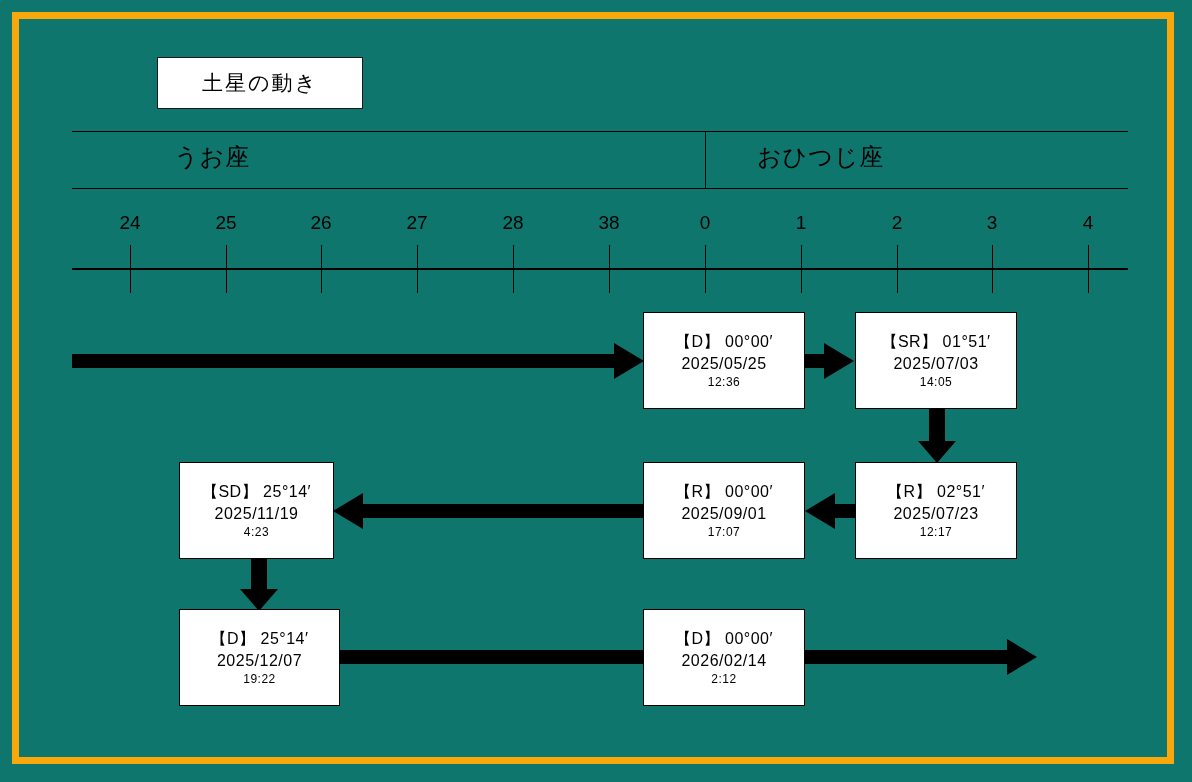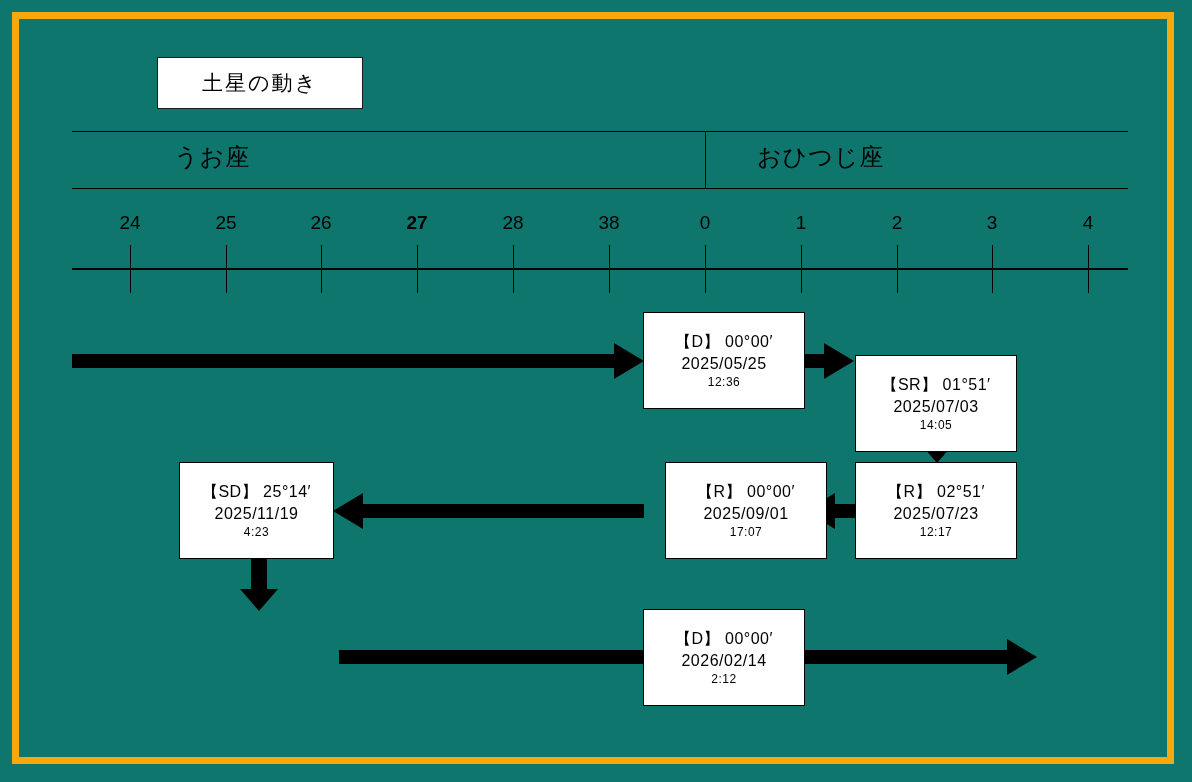--- a/index.html
+++ b/index.html
@@ -205,21 +205,21 @@
   <div class="tick" style="left:609px;"></div>
   <div class="tick" style="left:705px;"></div>
   <div class="tick" style="left:801px;"></div>
   <div class="tick" style="left:897px;"></div>
   <div class="tick" style="left:992px;"></div>
   <div class="tick" style="left:1088px;"></div>
 
   <div class="tick-label" style="left:130px;">24</div>
   <div class="tick-label" style="left:226px;">25</div>
   <div class="tick-label" style="left:321px;">26</div>
-  <div class="tick-label" style="left:417px;font-weight:bold;">27</div>
+  <div class="tick-label" style="left:417px;">27</div>
   <div class="tick-label" style="left:513px;">28</div>
   <div class="tick-label" style="left:609px;">38</div>
   <div class="tick-label" style="left:705px;">0</div>
   <div class="tick-label" style="left:801px;">1</div>
   <div class="tick-label" style="left:897px;">2</div>
   <div class="tick-label" style="left:992px;">3</div>
   <div class="tick-label" style="left:1088px;">4</div>
 
   <div class="arrow-h" style="left:72px; top:343px; width:572px; height:36px;">
     <div class="shaft" style="left:0px; width:545px;"></div>
@@ -230,21 +230,21 @@
     <span class="line1">【D】 00°00′</span>
     <span class="line2">2025/05/25</span>
     <span class="line3">12:36</span>
   </div>
 
   <div class="arrow-h" style="left:805px; top:343px; width:50px; height:36px;">
     <div class="shaft" style="left:0px; width:22px;"></div>
     <div class="head-right" style="left:19px;"></div>
   </div>
 
-  <div class="ebox" style="left:855px; top:312px;margin-top:43px;">
+  <div class="ebox" style="left:855px; top:312px;">
     <span class="line1">【SR】 01°51′</span>
     <span class="line2">2025/07/03</span>
     <span class="line3">14:05</span>
   </div>
 
   <div class="arrow-v" style="left:918px; top:409px; width:38px; height:54px;">
     <div class="shaft" style="height:34px;"></div>
     <div class="head-down" style="top:32px;"></div>
   </div>
 
@@ -252,21 +252,21 @@
     <span class="line1">【R】 02°51′</span>
     <span class="line2">2025/07/23</span>
     <span class="line3">12:17</span>
   </div>
 
   <div class="arrow-h" style="left:805px; top:493px; width:50px; height:36px;">
     <div class="shaft" style="left:28px; width:22px;"></div>
     <div class="head-left" style="left:0px;"></div>
   </div>
 
-  <div class="ebox" style="left:665px; top:462px;text-align:right;">
+  <div class="ebox" style="left:643px; top:462px;text-align:right;">
     <span class="line1">【R】 00°00′</span>
     <span class="line2">2025/09/01</span>
     <span class="line3">17:07</span>
   </div>
 
   <div class="arrow-h" style="left:333px; top:493px; width:311px; height:36px;">
     <div class="shaft" style="left:28px; width:283px;"></div>
     <div class="head-left" style="left:0px;"></div>
   </div>
 
@@ -274,20 +274,25 @@
     <span class="line1">【SD】 25°14′</span>
     <span class="line2">2025/11/19</span>
     <span class="line3">4:23</span>
   </div>
 
   <div class="arrow-v" style="left:240px; top:559px; width:38px; height:52px;">
     <div class="shaft" style="height:32px;"></div>
     <div class="head-down" style="top:30px;"></div>
   </div>
 
+  <div class="ebox" style="left:179px; top:609px; width:161px;">
+    <span class="line1">【D】 25°14′</span>
+    <span class="line2">2025/12/07</span>
+    <span class="line3">19:22</span>
+  </div>
 
   <div class="plain-line" style="left:339px; top:650px; width:305px;"></div>
 
   <div class="ebox" style="left:643px; top:609px;">
     <span class="line1">【D】 00°00′</span>
     <span class="line2">2026/02/14</span>
     <span class="line3">2:12</span>
   </div>
 
   <div class="arrow-h" style="left:805px; top:639px; width:232px; height:36px;">

